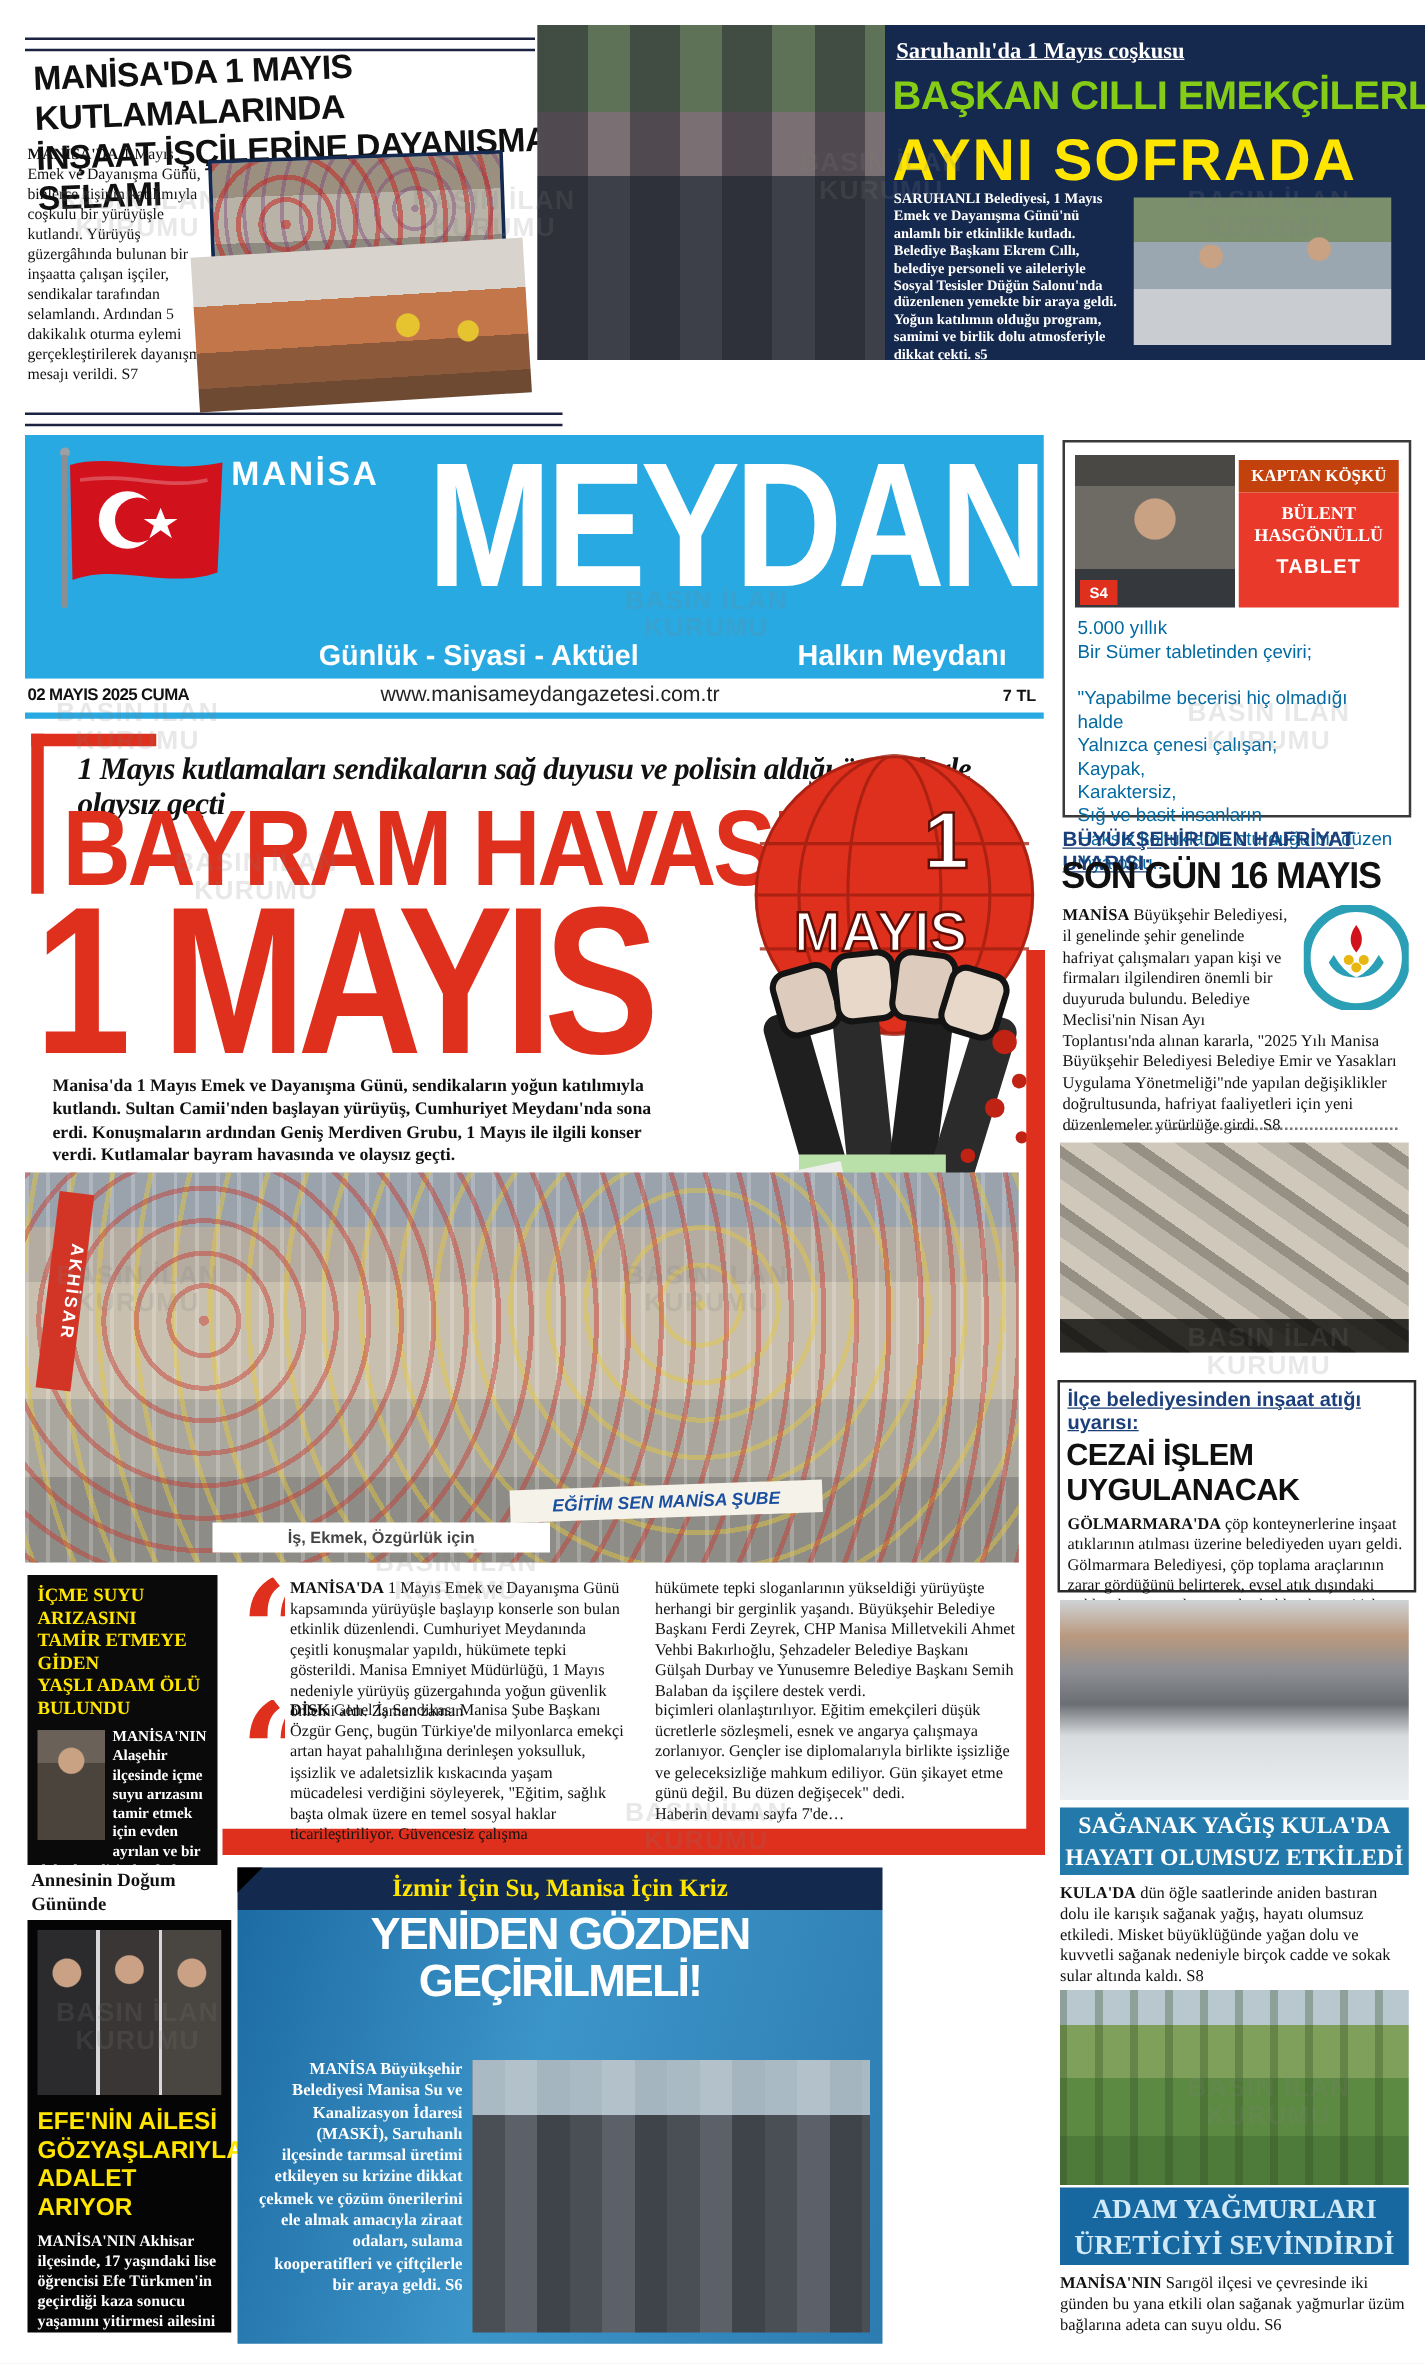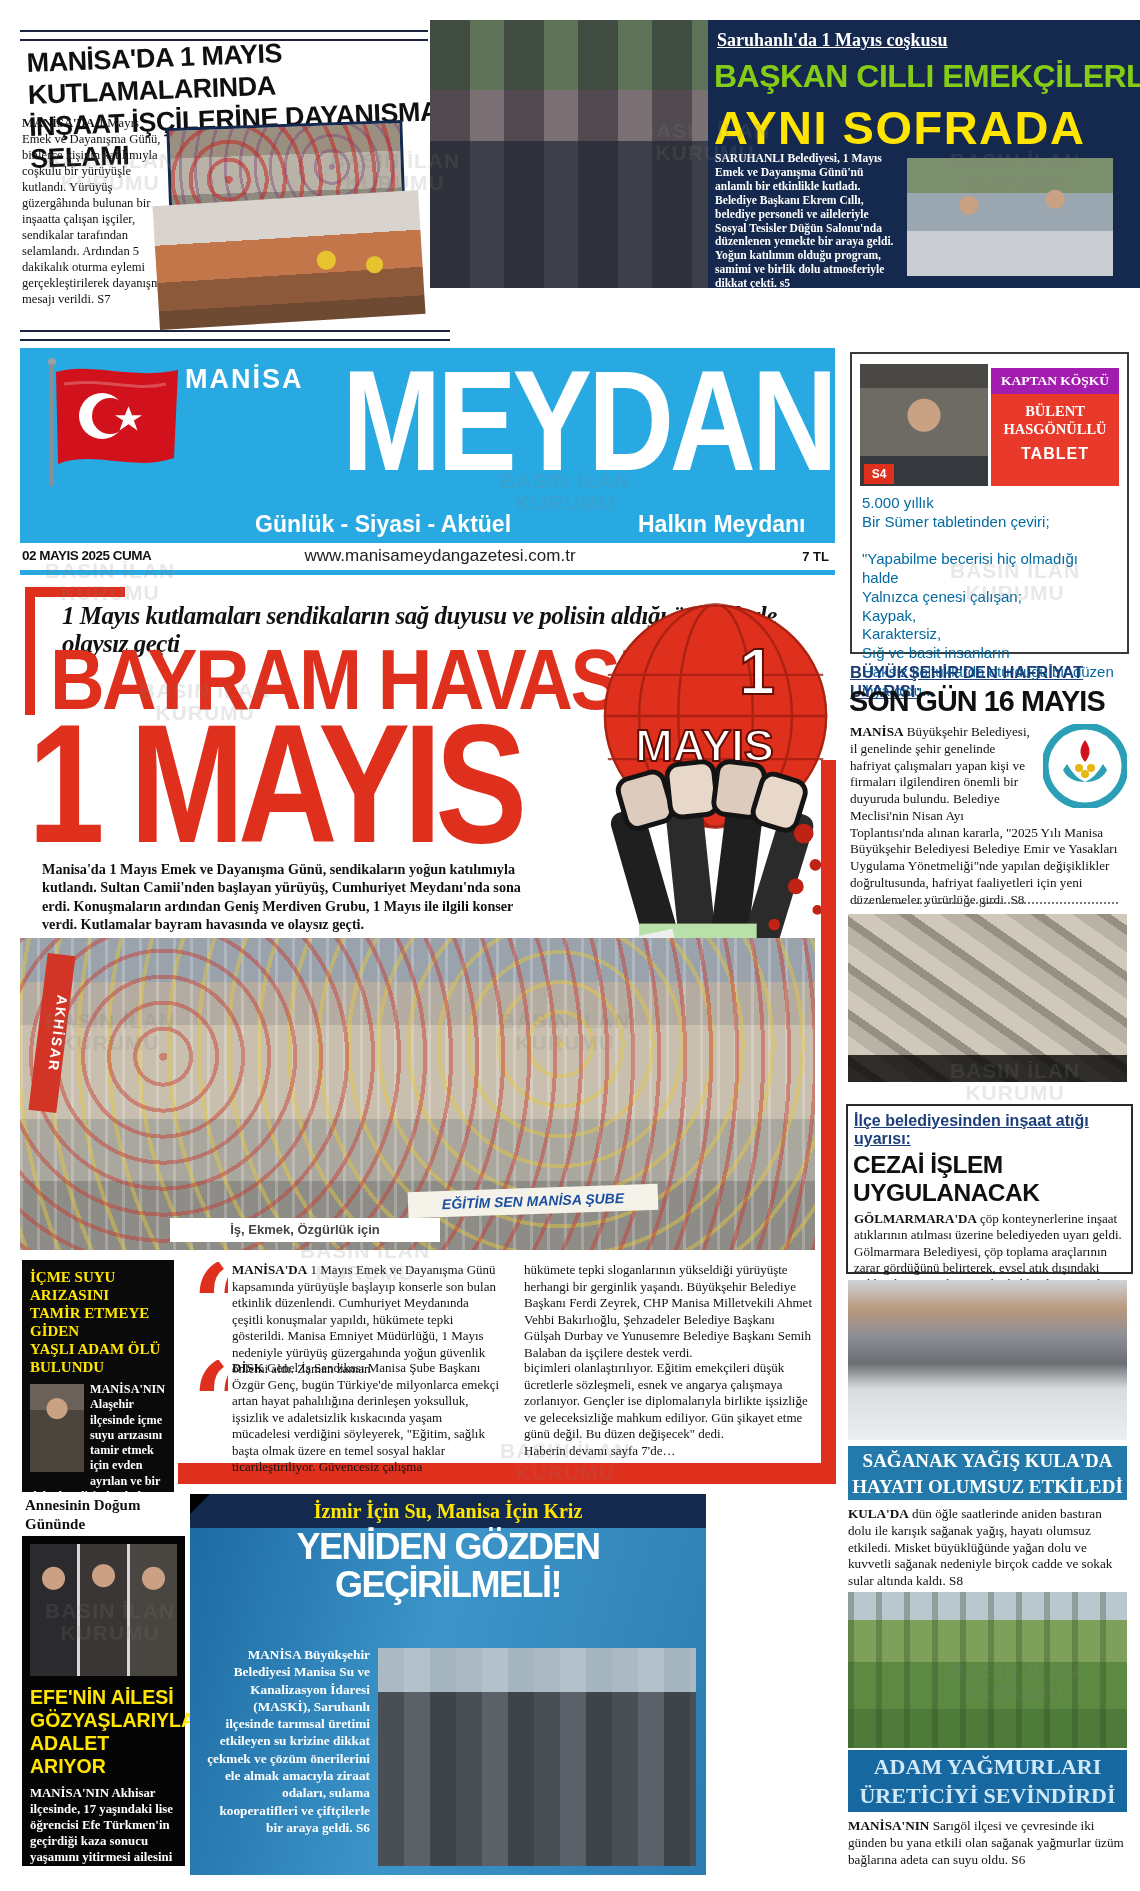--- a/index.html
+++ b/index.html
@@ -99,21 +99,21 @@
     <div class="abs" style="left:210px;top:3px;width:420px;text-align:center;font-size:17px;color:#222;">www.manisameydangazetesi.com.tr</div>
     <div class="abs" style="right:6px;top:6px;font-size:13px;font-weight:bold;">7 TL</div>
   </div>
   <div class="abs" style="left:20px;top:570px;width:815px;height:5px;background:#29a9e1;"></div>
 
   <div class="abs" style="left:850px;top:352px;width:275px;height:298px;border:2px solid #3a3a3a;background:#fff;">
     <div class="ph" style="left:8px;top:10px;width:128px;height:122px;background:
         radial-gradient(circle at 50% 42%, #c9a183 0 16px, transparent 17px),
         linear-gradient(180deg,#4a4845 0 20%,#6e6a64 20% 75%,#35383c 75%);"></div>
     <div class="abs" style="left:12px;top:110px;width:30px;height:20px;background:#df2f1d;color:#fff;font-size:12px;font-weight:bold;text-align:center;line-height:20px;">S4</div>
-    <div class="abs serif" style="left:139px;top:14px;width:128px;height:26px;background:#a21caf;color:#fff;font-size:13.5px;font-weight:bold;text-align:center;line-height:26px;">KAPTAN KÖŞKÜ</div>
+    <div class="abs serif" style="left:139px;top:14px;width:128px;height:26px;background:#c2410c;color:#fff;font-size:13.5px;font-weight:bold;text-align:center;line-height:26px;">KAPTAN KÖŞKÜ</div>
     <div class="abs" style="left:139px;top:40px;width:128px;height:92px;background:#e8392b;">
       <div class="serif prelines" style="padding-top:8px;color:#fff;font-size:14.5px;font-weight:bold;text-align:center;line-height:1.25;">BÜLENT
 HASGÖNÜLLÜ</div>
       <div style="margin-top:7px;color:#fff;font-size:16px;font-weight:800;text-align:center;letter-spacing:1px;">TABLET</div>
     </div>
     <div class="abs prelines" style="left:10px;top:140px;width:256px;font-size:15px;line-height:1.25;color:#0369a1;">5.000 yıllık
 Bir Sümer tabletinden çeviri;
 
 "Yapabilme becerisi hiç olmadığı halde
 Yalnızca çenesi çalışan;

